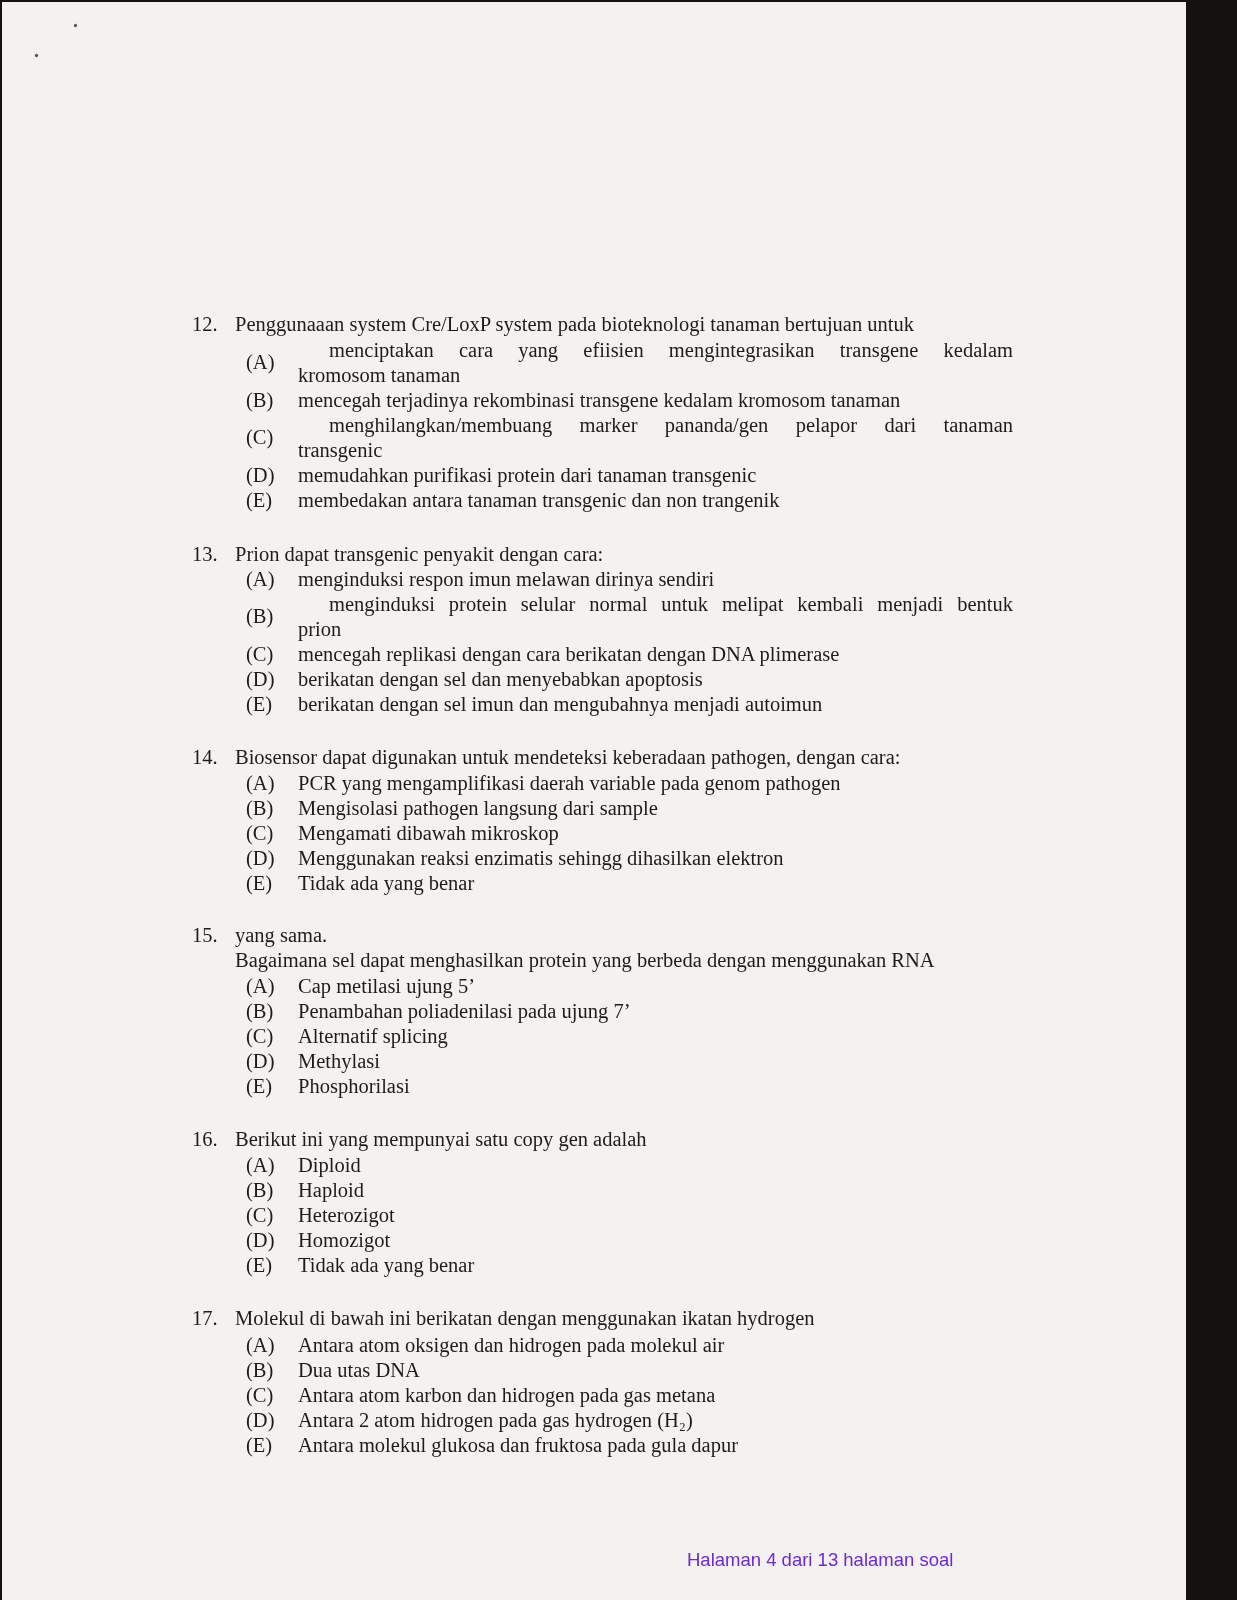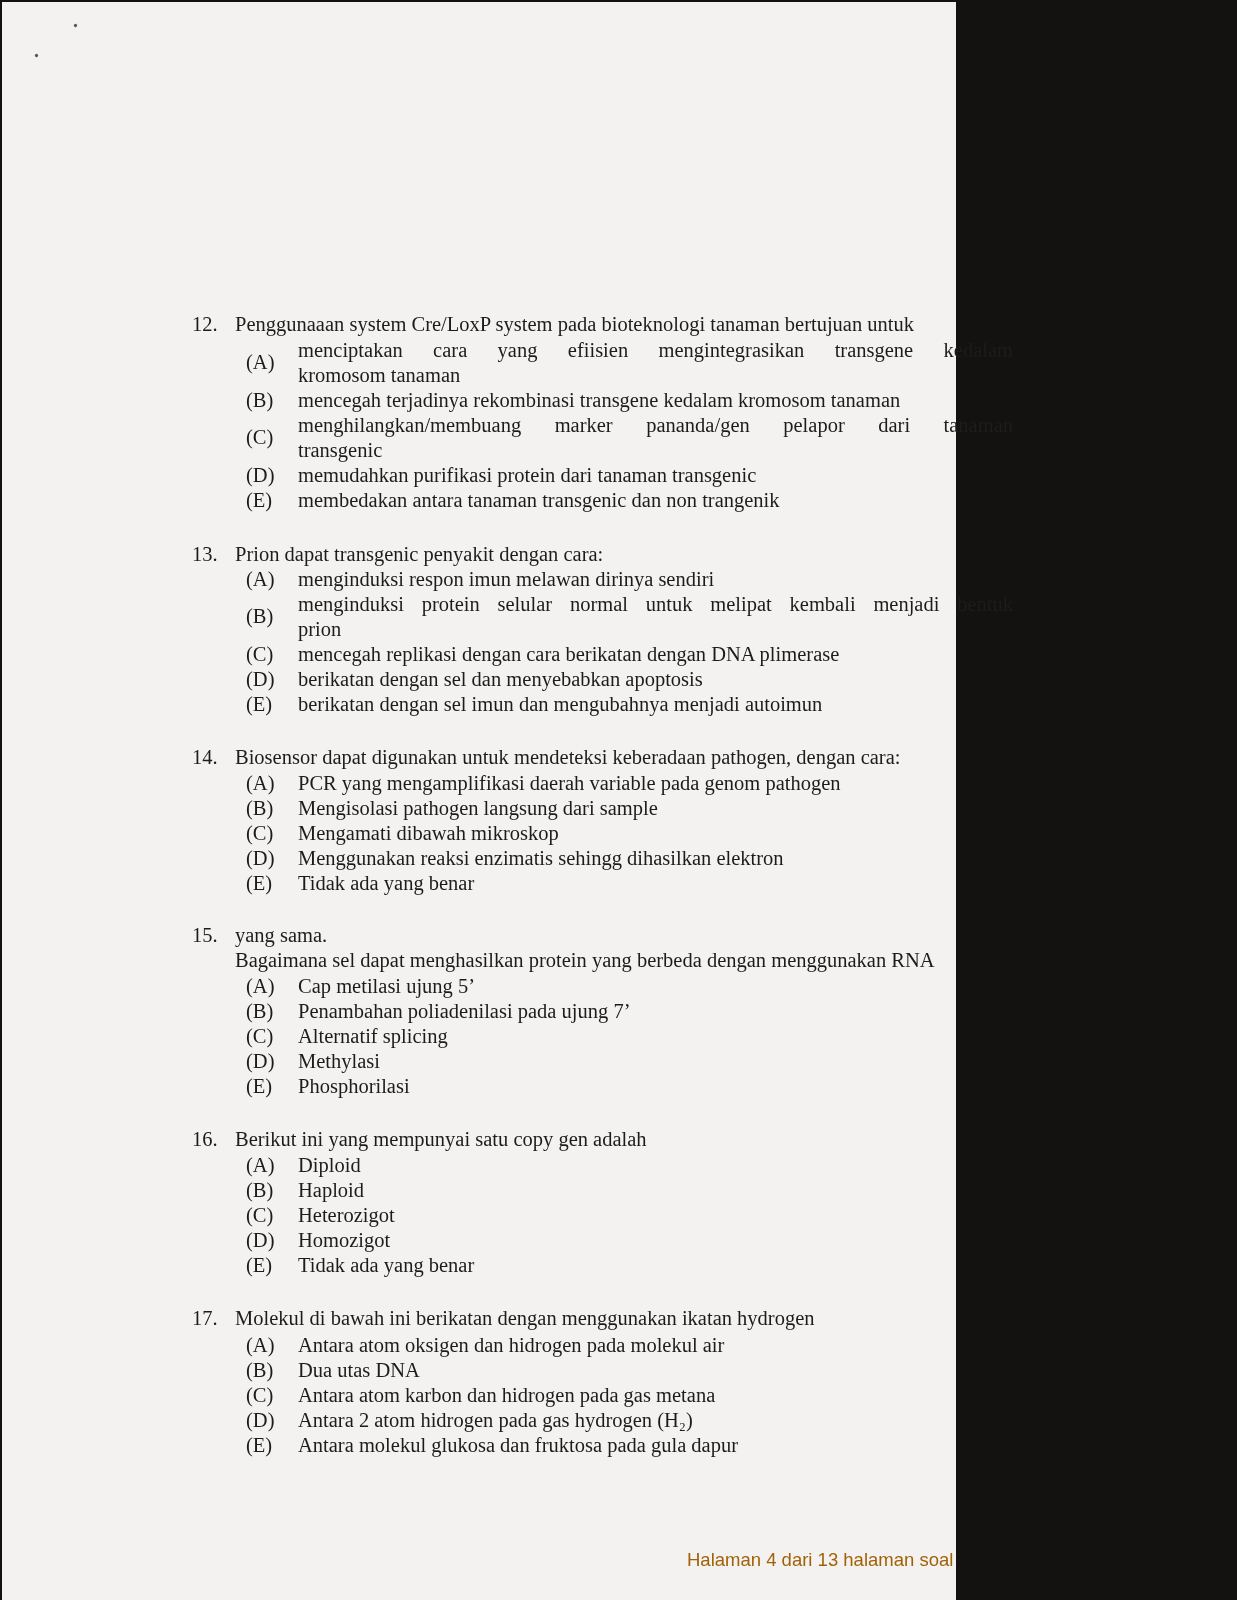--- a/index.html
+++ b/index.html
@@ -3,35 +3,35 @@
   <meta charset="utf-8">
   <style>
     html, body { margin: 0; padding: 0; }
     body {
       width: 1237px; height: 1600px; position: relative; overflow: hidden;
       background: #141210;
       font-family: "Liberation Serif", "DejaVu Serif", serif;
       color: #1e1c1a;
     }
     .page {
-      position: absolute; left: 2px; top: 2px; width: 954px; height: 1598px;
+      position: absolute; left: 2px; top: 2px; width: 1184px; height: 1598px;
       background: #f4f2f1;
     }
     .speck { position: absolute; width: 3px; height: 3px; background: #555; border-radius: 1px; transform: rotate(45deg); }
     .q { position: absolute; left: 190px; width: 830px; font-size: 20.5px; line-height: 25px; }
     .q-num { position: absolute; left: 0; top: 0; }
     .q-text { position: absolute; left: 43px; top: 0; width: 780px; }
     .opts { position: absolute; left: 54px; width: 776px; }
     .opt { position: relative; min-height: 25px; }
     .opt-letter { position: absolute; left: 0; top: 0; width: 48px; }
     .opt-text { margin-left: 52px; width: 715px; text-align: justify; }
     .opt.two-line .opt-letter { top: 12px; }
     .opt.two-line .opt-text { text-align-last: left; }
-    .justify-first { text-align: justify; text-align-last: justify; display: block; }
-    .footer { position: absolute; left: 685px; top: 1547px; font-size: 18.5px; font-family: "Liberation Sans", "DejaVu Sans", sans-serif; color: #a16207; }
+    .justify-first { text-align: justify; text-align-last: justify; display: block; margin-left: 31px; }
+    .footer { position: absolute; left: 685px; top: 1547px; font-size: 18.5px; font-family: "Liberation Sans", "DejaVu Sans", sans-serif; color: #6d28d9; }
   </style>
 </head>
 <body>
 
 <div class="page">
   <div class="speck" style="left:72px;top:22px;"></div>
   <div class="speck" style="left:33px;top:52px;"></div>
 
   <div class="q" style="top:310px;">
     <span class="q-num">12.</span>

